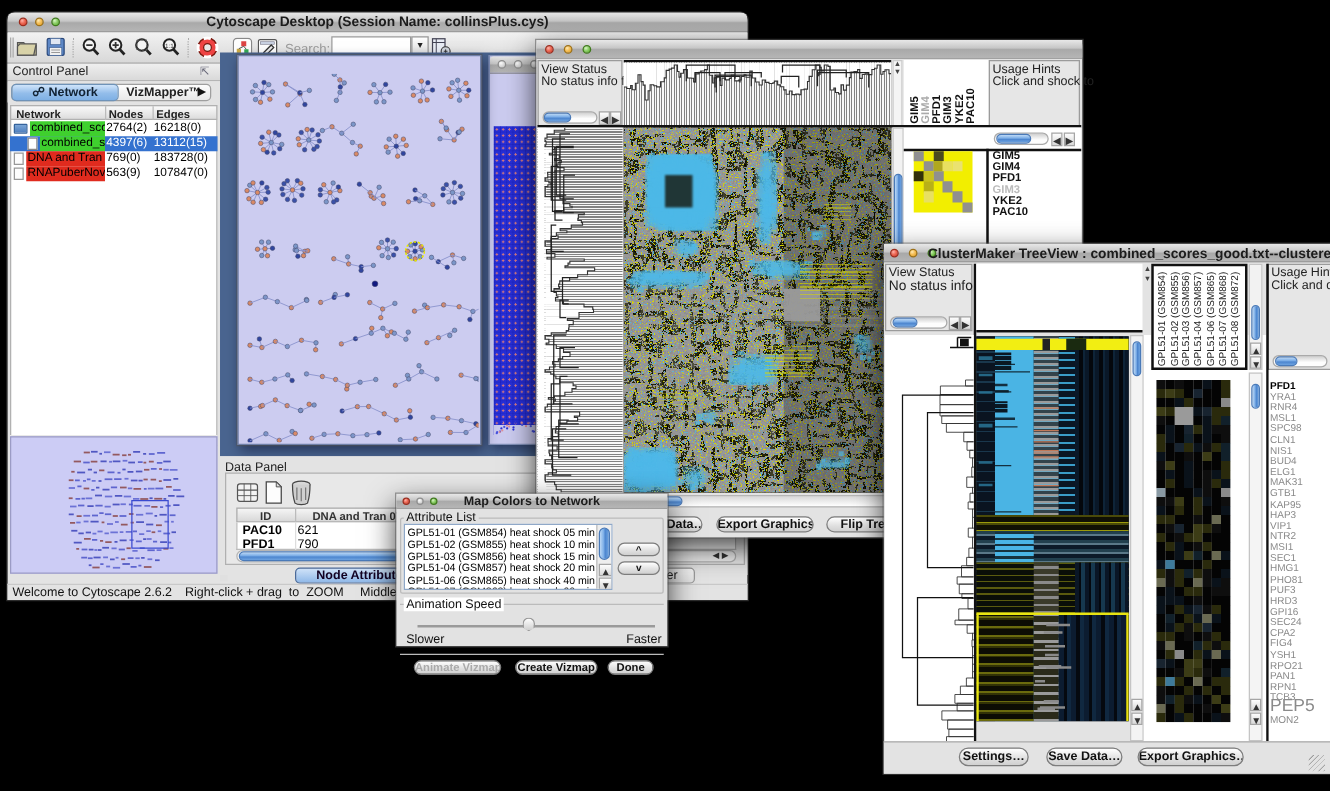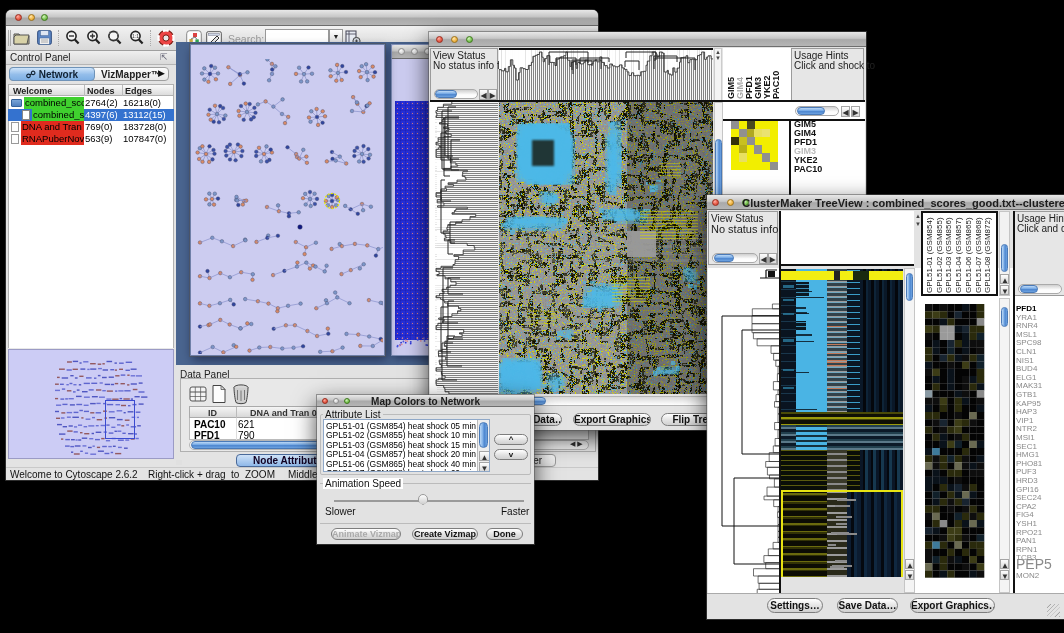--- a/index.html
+++ b/index.html
@@ -23,20 +23,21 @@
 .btn{position:absolute;background:linear-gradient(#ffffff,#e2e2e2 55%,#d0d0d0);border:1px solid #7d7d7d;
  border-radius:9px;text-align:center;font-weight:bold;color:#111;white-space:nowrap;overflow:hidden}
 .lbl{position:absolute;white-space:nowrap}
 .vlabel{position:absolute;white-space:nowrap;transform:rotate(-90deg);transform-origin:left top;line-height:10px}
 </style></head><body>
 <div class="win" id="mw" style="left:6px;top:10px;width:592px;height:470px;border-radius:6px 6px 0 0">
     <div class="tbar" style="height:16px">
       <div class="lt r" style="left:9px;top:4px"></div>
       <div class="lt y" style="left:22px;top:4px"></div>
       <div class="lt g" style="left:35px;top:4px"></div>
+      <div class="tt" style="top:2px;font-size:11px">Cytoscape Desktop (Session Name: collinsPlus.cys)</div>
     </div>
     <div class="abs" style="left:0;top:16px;width:592px;height:25px;background:linear-gradient(#f2f2f2,#d8d8d8);border-bottom:1px solid #9f9f9f">
       <div class="abs" style="left:2px;top:4px;width:3px;height:16px;border-left:1px solid #aaa;border-right:1px solid #aaa"></div>
       <svg class="abs" style="left:7px;top:5px" width="17" height="14" viewBox="0 0 17 14">
         <path d="M1 3 h5 l1.5 2 H16 v8 H1 z" fill="#c9c398" stroke="#555" stroke-width="1"></path>
         <path d="M1 6 l2-2 h13 l-2 9 H1 z" fill="#d8d2a8" stroke="#555" stroke-width="1"></path>
       </svg>
       <svg class="abs" style="left:31px;top:4px" width="15" height="15" viewBox="0 0 15 15">
         <rect x="0.7" y="0.7" width="13.6" height="13.6" rx="1.5" fill="#5d87c6" stroke="#29477a"></rect>
         <rect x="3.4" y="0.7" width="8.2" height="5" fill="#dfe6f2" stroke="#4a6a9a" stroke-width=".6"></rect>
@@ -100,21 +101,21 @@
       <span class="lbl" style="left:4px;top:1px;font-size:10px;color:#222">Control Panel</span>
       <span class="lbl" style="left:154px;top:1px;font-size:9px;color:#667">⇱</span>
     </div>
     <div class="abs" style="left:0;top:55px;width:170px;height:17px;background:#e3e3e3">
       <div class="abs" style="left:3px;top:2px;width:160px;height:14px;background:linear-gradient(#fdfdfd,#e8e8e8);border:1px solid #9f9f9f;border-radius:4px"></div>
       <div class="abs" style="left:3px;top:2px;width:86px;height:14px;background:linear-gradient(#cfe4fa,#93bdea 55%,#7fb0e4);border:1px solid #6f93b8;border-radius:4px;font-size:10px;font-weight:bold;text-align:center;line-height:13px;color:#123">☍ Network</div>
       <div class="lbl" style="left:95px;top:4px;font-size:10px;font-weight:bold;color:#222">VizMapper™</div>
       <div class="lbl" style="left:152px;top:3px;font-size:9px;color:#111">▶</div>
     </div>
     <div class="abs" style="left:2px;top:74px;width:166px;height:12px;background:linear-gradient(#fafafa,#dcdcdc);border:1px solid #b1b1b1;font-size:9px;font-weight:bold;color:#222">
-      <span class="lbl" style="left:4px;top:1px">Welcome</span>
+      <span class="lbl" style="left:4px;top:1px">Network</span>
       <span class="lbl" style="left:78px;top:1px">Nodes</span>
       <span class="lbl" style="left:116px;top:1px">Edges</span>
       <div class="abs" style="left:75px;top:0;width:1px;height:12px;background:#bbb"></div>
       <div class="abs" style="left:113px;top:0;width:1px;height:12px;background:#bbb"></div>
     </div>
     <div class="abs" style="left:2px;top:86px;width:166px;height:261px;background:#fff;border:1px solid #b1b1b1;border-top:none"></div>
     <div class="abs" style="left:2px;top:87px;width:166px;height:12px;font-size:9.5px;color:#000">
       <div class="abs" style="left:3px;top:2px;width:11px;height:8px;background:linear-gradient(#7aa6d8,#4f7fbe);border:1px solid #35639c;border-radius:1px"></div>
       <div class="abs" style="left:16px;top:0;width:60px;height:12px;background:#3fd02e"></div>
       <div class="abs" style="left:17px;top:0;width:59px;height:12px;overflow:hidden;color:#000">combined_scores</div>
@@ -2089,21 +2090,21 @@
       <span class="lbl" style="left:1px;top:260px;font-size:14px;color:#8a8a8a">PEP5</span>
       <span class="lbl" style="left:1px;top:274.59999999999997px;font-size:8px;color:#8a8a8a">MON2</span>
     </div>
     <div class="abs" style="left:0;top:398px;width:380px;height:26px;background:#e3e3e3;border-top:1px solid #aaa">
       <div class="btn" style="left:60px;top:4px;width:56px;height:15px;font-size:10px;line-height:14px">Settings…</div>
       <div class="btn" style="left:130px;top:4px;width:61px;height:15px;font-size:10px;line-height:14px">Save Data…</div>
       <div class="btn" style="left:203px;top:4px;width:85px;height:15px;font-size:10px;line-height:14px">Export Graphics…</div>
       <div class="abs" style="left:340px;top:10px;width:13px;height:13px;background:repeating-linear-gradient(135deg,#e3e3e3,#e3e3e3 2px,#999 3px)"></div>
     </div>
   </div>
-<div class="win" id="dlg" style="left:317px;top:395px;width:217px;height:149px;background:#e2e2e2">
+<div class="win" id="dlg" style="left:317px;top:395px;width:217px;height:122px;background:#e2e2e2">
     <div class="tbar" style="height:12px;border-radius:4px 4px 0 0">
       <div class="lt r" style="left:5px;top:3px;width:6px;height:6px"></div>
       <div class="lt n" style="left:16px;top:3px;width:6px;height:6px"></div>
       <div class="lt g" style="left:27px;top:3px;width:6px;height:6px"></div>
       <div class="tt" style="top:1px;font-size:10px">Map Colors to Network</div>
     </div>
     <div class="abs" style="left:3px;top:19px;width:211px;height:61px;border:1px solid #bbb;border-radius:2px"></div>
     <span class="lbl" style="left:6px;top:14px;font-size:10px;color:#111;background:#e2e2e2;padding:0 2px">Attribute List</span>
     <div class="abs" style="left:6px;top:24px;width:167px;height:53px;background:#fff;border:1px solid #8fa8c8;overflow:hidden;font-size:8.5px;letter-spacing:-0.05px;color:#000">
       <span class="lbl" style="left:2px;top:1px">GPL51-01 (GSM854) heat shock 05 min</span>

